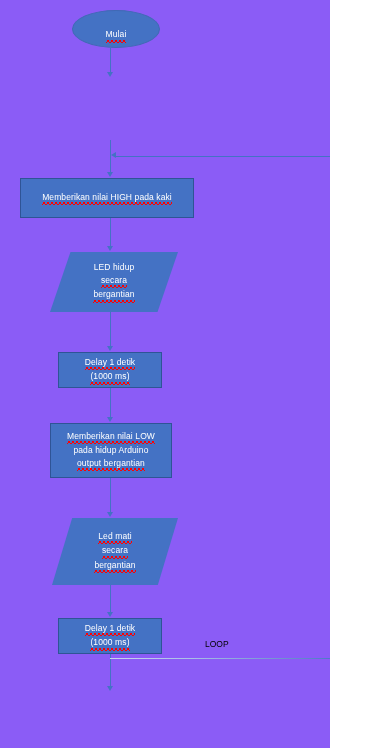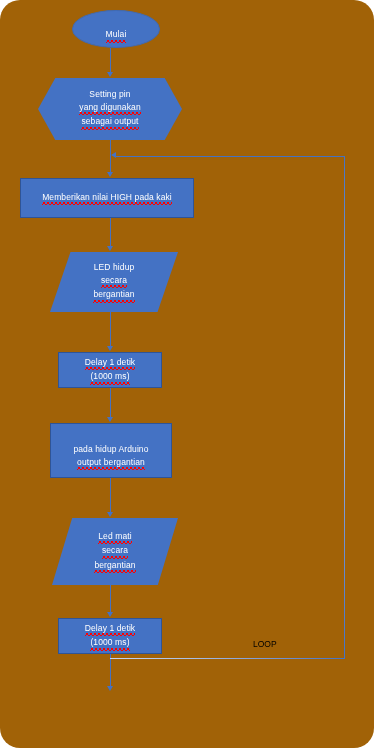--- a/index.html
+++ b/index.html
@@ -5,25 +5,24 @@
   html, body {
     margin: 0;
     padding: 0;
     background: #ffffff;
   }
   body {
     font-family: "Liberation Sans", sans-serif;
   }
   #canvas {
     position: relative;
-    width: 374px;
+    width: 330px;
     height: 748px;
-    background: #a16207;
+    background: #8b5cf6;
     overflow: hidden;
-    border-radius: 20px;
   }
   .node {
     position: absolute;
     box-sizing: border-box;
     display: flex;
     align-items: center;
     justify-content: center;
     text-align: center;
     color: #ffffff;
     font-size: 8.5px;
@@ -90,21 +89,20 @@
     position: absolute;
     height: 1.4px;
     background: linear-gradient(to right, #c7d5ef 0%, #a9bfe6 35%, #6f8fd0 75%, #4472C4 100%);
   }
   .loop-label {
     position: absolute;
     color: #000000;
     font-size: 8.5px;
     line-height: 11px;
     white-space: nowrap;
-    margin-left: 48px;
   }
   
   .sq {
     position: relative;
     display: inline-block;
     background-repeat: repeat-x;
     background-position: left bottom;
     background-size: 4px 3px;
     background-image:
       linear-gradient(45deg, transparent 45%, #FF0000 45%, #FF0000 58%, transparent 58%),
@@ -119,23 +117,20 @@
 
   <div class="node oval" style="left:72px; top:10px; width:88px; height:38px;">
     <span class="txt">
       <span class="sq">Mulai</span>
     </span>
   </div>
 
   <div class="vline" style="left:110px; top:48px; height:25px;"></div>
   <div class="arrow-down" style="left:107px; top:72px;"></div>
 
-  <div class="node hexa" style="left:38px; top:78px; width:144px; height:62px;">
-    <span class="txt"><span>Setting pin</span><br><span class="sq">yang digunakan</span><br><span class="sq">sebagai output</span></span>
-  </div>
 
   <div class="vline" style="left:110px; top:140px; height:33px;"></div>
   <div class="arrow-down" style="left:107px; top:172px;"></div>
 
   <div class="arrow-left" style="left:111px; top:152px;"></div>
 
   <div class="node rect" style="left:20px; top:178px; width:174px; height:40px;">
     <span class="txt"><span class="sq">Memberikan nilai HIGH pada kaki</span><br></span>
   </div>
 
@@ -150,21 +145,21 @@
   <div class="arrow-down" style="left:107px; top:346px;"></div>
 
   <div class="node rect" style="left:58px; top:352px; width:104px; height:36px;">
     <span class="txt"><span class="sq">Delay 1 detik</span><br><span class="sq">(1000 ms)</span></span>
   </div>
 
   <div class="vline" style="left:110px; top:388px; height:30px;"></div>
   <div class="arrow-down" style="left:107px; top:417px;"></div>
 
   <div class="node rect" style="left:50px; top:423px; width:122px; height:55px;">
-    <span class="txt"><br><span>pada hidup Arduino</span><br><span class="sq">output bergantian</span></span>
+    <span class="txt"><span class="sq">Memberikan nilai LOW</span><br><span>pada hidup Arduino</span><br><span class="sq">output bergantian</span></span>
   </div>
 
   <div class="vline" style="left:110px; top:478px; height:35px;"></div>
   <div class="arrow-down" style="left:107px; top:512px;"></div>
 
   <div class="node para" style="left:52px; top:518px; width:126px; height:67px;">
     <span class="txt"><span class="sq">Led mati</span><br><span class="sq">secara</span><br><span class="sq">bergantian</span></span>
   </div>
 
   <div class="vline" style="left:110px; top:585px; height:28px;"></div>

